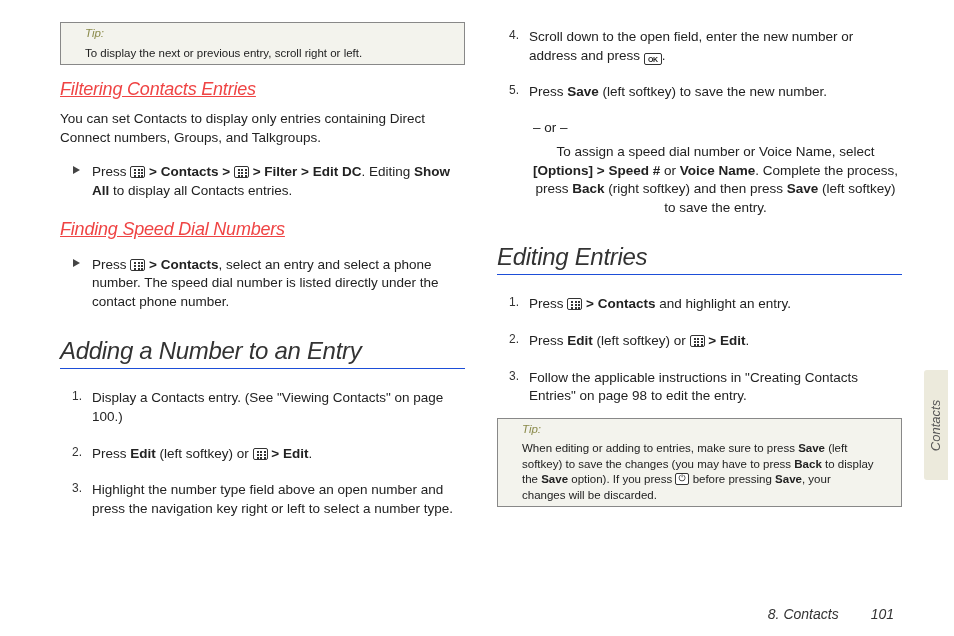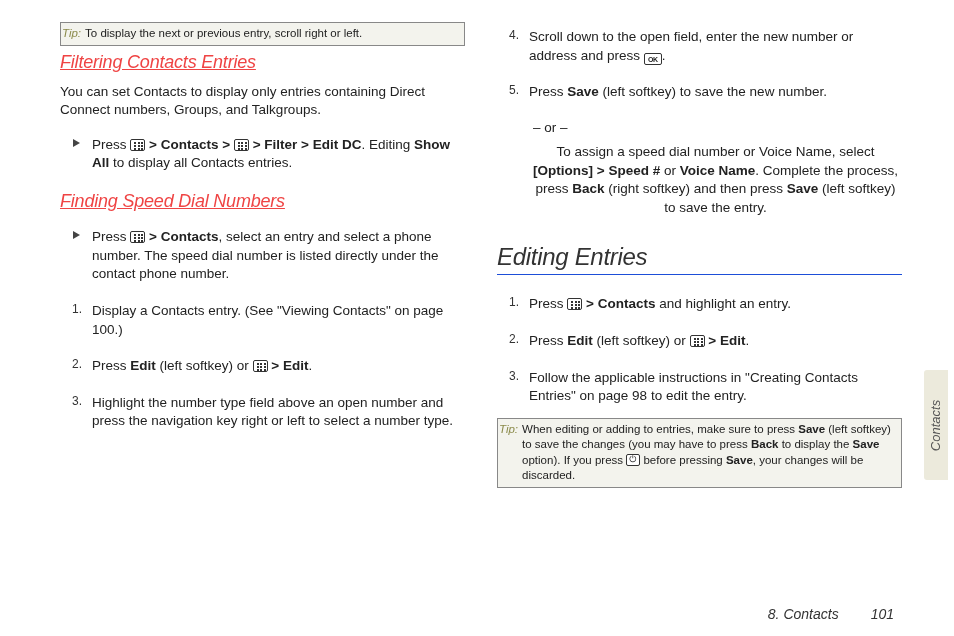--- a/index.html
+++ b/index.html
@@ -21,23 +21,25 @@
   .col {
     flex: 1;
     display: flex;
     flex-direction: column;
   }
   .tip-box {
     border: 1px solid #888;
     background: #f3f3ed;
     font-size: 11.5px;
     line-height: 1.35;
-    padding: 3px 1px;
+    padding: 3px 24px;
+    margin-bottom: 8px;
     display: flex;
     gap: 4px;
+    flex-direction: column;
   }
   .tip-label {
     font-style: italic;
     color: #8a8a4a;
     flex-shrink: 0;
   }
   .tip-body { flex: 1; }
   .tip-body b { font-weight: bold; }
   h2.sub {
     font-style: italic;
@@ -213,20 +215,21 @@
         <svg viewBox="0 0 10 10">
             <path d="M1 1 L8 5 L1 9 Z" fill="#444"></path>
           </svg>
       </span>
       <span class="item-body">
         <span>Press </span><span class="icon-key"></span>
         <span class="gt">&gt;</span> <b>Contacts</b><span>, select an entry and select a phone number. The speed dial number is listed directly under the contact phone number.</span>
       </span>
     </div>
 
+    <h1 class="main">Adding a Number to an Entry</h1>
 
     <div class="indent-item">
       <span class="marker">1.</span>
       <span class="item-body">Display a Contacts entry. (See "Viewing Contacts" on page 100.)</span>
     </div>
 
     <div class="indent-item">
       <span class="marker">2.</span>
       <span class="item-body">
         <span>Press </span><b>Edit</b><span> (left softkey) or </span><span class="icon-key"></span>

